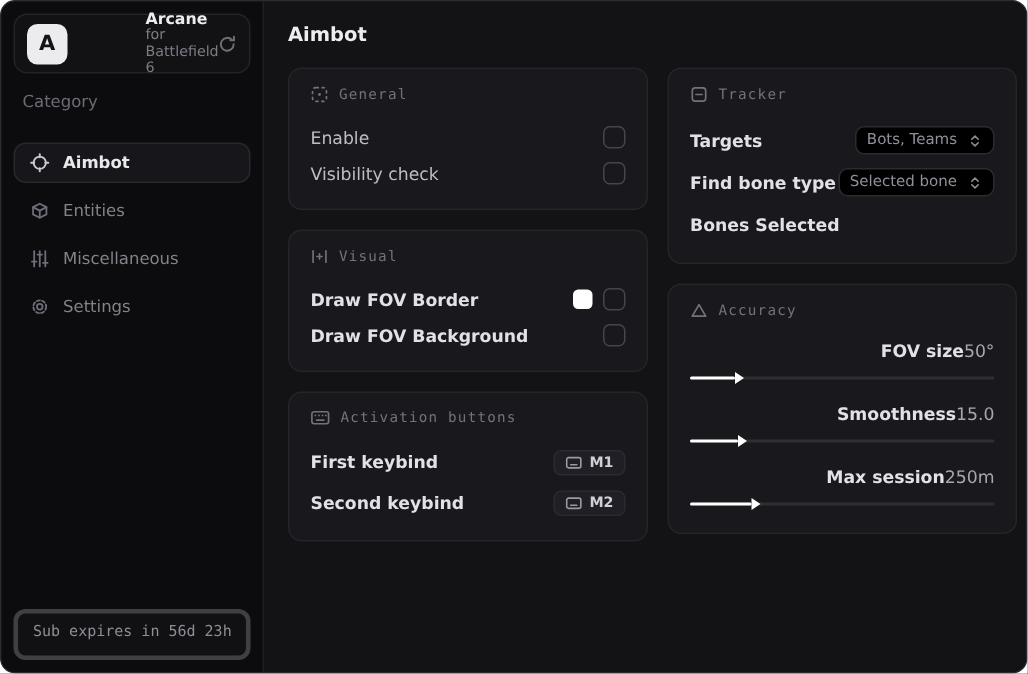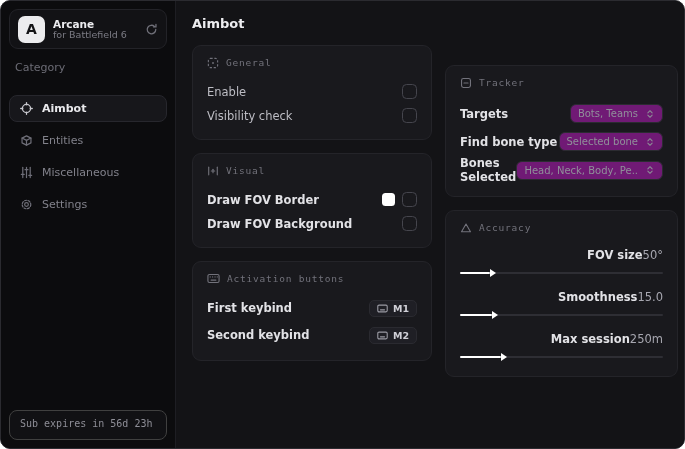--- a/index.html
+++ b/index.html
@@ -6,55 +6,55 @@
   *{box-sizing:border-box;}
   .window{
     position:relative;width:685px;height:449px;display:flex;
     background:#0d0d0f;border:1px solid #2b2b30;border-radius:10px;overflow:hidden;
     color:#e7e7ea;
   }
   
   .sidebar{position:relative;width:175px;flex:0 0 175px;background:#0c0c0e;padding:8px;border-right:1px solid #1e1e23;}
   .profile-card{display:flex;align-items:center;gap:8px;background:#121215;border:1px solid #232328;border-radius:9px;padding:6px 8px;height:40px;}
   .avatar{width:27px;height:27px;border-radius:7px;background:#ececee;color:#141416;font-weight:bold;font-size:14px;display:flex;align-items:center;justify-content:center;flex:0 0 27px;}
-  .profile-text{flex:1;min-width:0;line-height:1.15;}
+  .profile-text{flex:1;min-width:0;line-height:1.15;margin-left:44px;}
   .app-name{font-size:10.5px;font-weight:bold;color:#ededf0;}
   .app-sub{font-size:9.5px;color:#7c7c85;}
   .icon{display:inline-flex;align-items:center;justify-content:center;}
   .refresh-btn{color:#6f6f78;cursor:pointer;}
   .category-label{font-size:11px;color:#6c6c75;margin:12px 6px 21px 6px;}
   .nav{display:flex;flex-direction:column;gap:5px;}
   .nav-item{display:flex;align-items:center;gap:9px;padding:6px 10px;border-radius:8px;border:1px solid transparent;color:#82828b;font-size:11px;cursor:pointer;}
   .nav-item .nav-icon{color:#6e6e78;}
   .nav-item.active{background:#17171b;border-color:#27272d;color:#e9e9ec;font-weight:600;}
   .nav-item.active .nav-icon{color:#c9c9cf;}
-  .sub-card{position:absolute;left:8px;right:8px;bottom:8px;background:#111114;border:1px solid #404040;border-radius:8px;padding:7px 10px;}
+  .sub-card{position:absolute;left:8px;right:8px;bottom:8px;background:#111114;border:3px solid #404040;border-radius:8px;padding:7px 10px;}
   .sub-line1{font-family:"DejaVu Sans Mono","Liberation Mono",monospace;font-size:10px;color:#8e8e97;margin-bottom:3px;white-space:nowrap;}
   .sub-line2{font-size:9px;font-weight:bold;color:#dcdce1;white-space:nowrap;}
   
   .main{flex:1;background:#131316;padding:11px 16px;overflow:hidden;}
   .page-title{font-size:13px;font-weight:bold;color:#ededf0;margin:4px 0 14px 0;}
   .columns{display:flex;gap:13px;align-items:flex-start;}
   .col-left{width:240px;flex:0 0 240px;display:flex;flex-direction:column;gap:13px;}
-  .col-right{width:233px;flex:0 0 233px;display:flex;flex-direction:column;gap:13px;margin-top:20px;}
+  .col-right{width:233px;flex:0 0 233px;display:flex;flex-direction:column;gap:13px;}
   .card{background:#19191d;border:1px solid #242429;border-radius:9px;padding:11px 14px 12px 14px;}
-  .card-header{display:flex;align-items:flex-start;gap:7px;font-family:"DejaVu Sans Mono","Liberation Mono",monospace;font-size:9.5px;letter-spacing:0.8px;color:#72727b;margin-bottom:11px;}
+  .card-header{display:flex;align-items:center;gap:7px;font-family:"DejaVu Sans Mono","Liberation Mono",monospace;font-size:9.5px;letter-spacing:0.8px;color:#72727b;margin-bottom:11px;}
   .card-header .icon{color:#72727b;}
   .row{display:flex;align-items:center;justify-content:space-between;min-height:23px;}
   .row + .row{margin-top:1px;}
   .lbl{font-size:11.5px;font-weight:600;color:#e2e2e6;}
   .lbl.dim{font-weight:400;color:#bdbdc4;}
   .right-group{display:flex;align-items:center;gap:7px;}
   .checkbox{width:15px;height:15px;border:1.5px solid #45454d;border-radius:4.5px;background:transparent;cursor:pointer;flex:0 0 15px;}
   .swatch{width:13px;height:13px;border-radius:3.5px;cursor:pointer;flex:0 0 13px;}
   
   .key-pill{display:inline-flex;align-items:center;gap:5px;background:#1f1f25;border:1px solid #2a2a30;border-radius:5px;padding:2px 7px;font-size:9.5px;font-weight:bold;color:#cfcfd6;cursor:pointer;}
   .key-pill .icon{color:#9a9aa3;}
   
-  .dd-pill{display:inline-flex;align-items:center;gap:7px;background:#701a75;border:1px solid #2b2b31;border-radius:6px;padding:3px 7px;font-size:10px;color:#90909a;cursor:pointer;max-width:158px;}
+  .dd-pill{display:inline-flex;align-items:center;gap:7px;background:#000000;border:1px solid #2b2b31;border-radius:6px;padding:3px 7px;font-size:10px;color:#90909a;cursor:pointer;max-width:158px;}
   .dd-pill .dd-value{white-space:nowrap;overflow:hidden;text-overflow:ellipsis;}
   .dd-pill .icon{color:#8c8c96;flex:0 0 auto;}
   
   .acc-group{margin-bottom:9px;}
   .acc-group:last-child{margin-bottom:2px;}
   .acc-row{display:flex;align-items:center;justify-content:flex-end;min-height:19px;}
   .acc-value{font-size:11.5px;color:#a7a7b0;}
   .slider{position:relative;height:10px;margin-top:4px;cursor:pointer;}
   .slider .track{position:absolute;left:0;right:0;top:4px;height:1.5px;background:#2e2e34;border-radius:1px;}
   .slider .fill{position:absolute;left:0;top:3.5px;height:2.5px;background:#ffffff;border-radius:2px;}
@@ -263,29 +263,20 @@
               <span class="icon">
                 <svg width="10" height="10" viewBox="0 0 14 14" fill="none" stroke="currentColor" stroke-width="1.5" stroke-linecap="round" stroke-linejoin="round">
                   <polyline points="4 5.4 7 2.4 10 5.4"></polyline>
                     <polyline points="4 8.6 7 11.6 10 8.6"></polyline>
                 </svg>
               </span>
             </span>
           </div>
           <div class="row" style="min-height:27px">
             <span class="lbl">Bones Selected</span>
-            <span class="dd-pill">
-              <span class="dd-value">Head, Neck, Body, Pe..</span>
-              <span class="icon">
-                <svg width="10" height="10" viewBox="0 0 14 14" fill="none" stroke="currentColor" stroke-width="1.5" stroke-linecap="round" stroke-linejoin="round">
-                  <polyline points="4 5.4 7 2.4 10 5.4"></polyline>
-                    <polyline points="4 8.6 7 11.6 10 8.6"></polyline>
-                </svg>
-              </span>
-            </span>
           </div>
         </section>
 
         <section class="card">
           <div class="card-header">
             <span class="icon">
               <svg width="12" height="12" viewBox="0 0 14 14" fill="none" stroke="currentColor" stroke-width="1.3" stroke-linejoin="round">
                 <path d="M7 2.4 L12.2 11.4 L1.8 11.4 Z"></path>
               </svg>
             </span>

